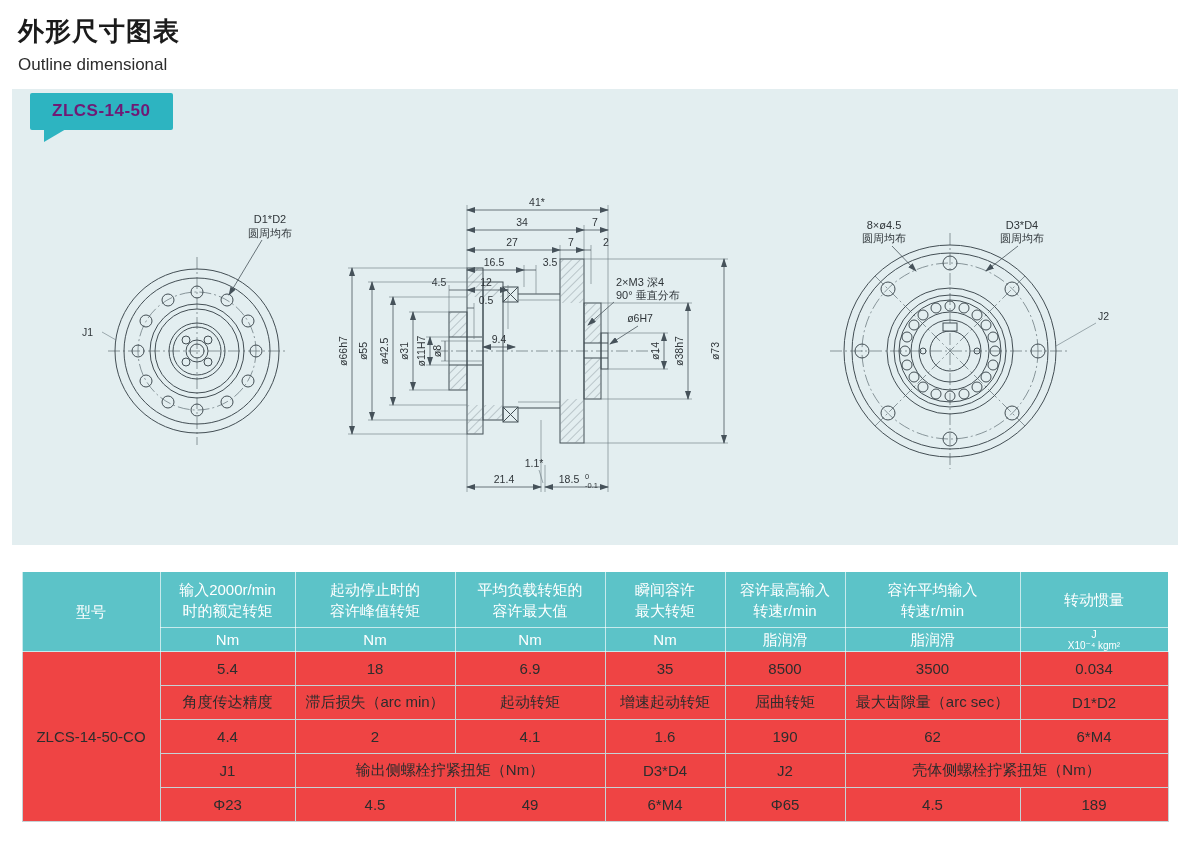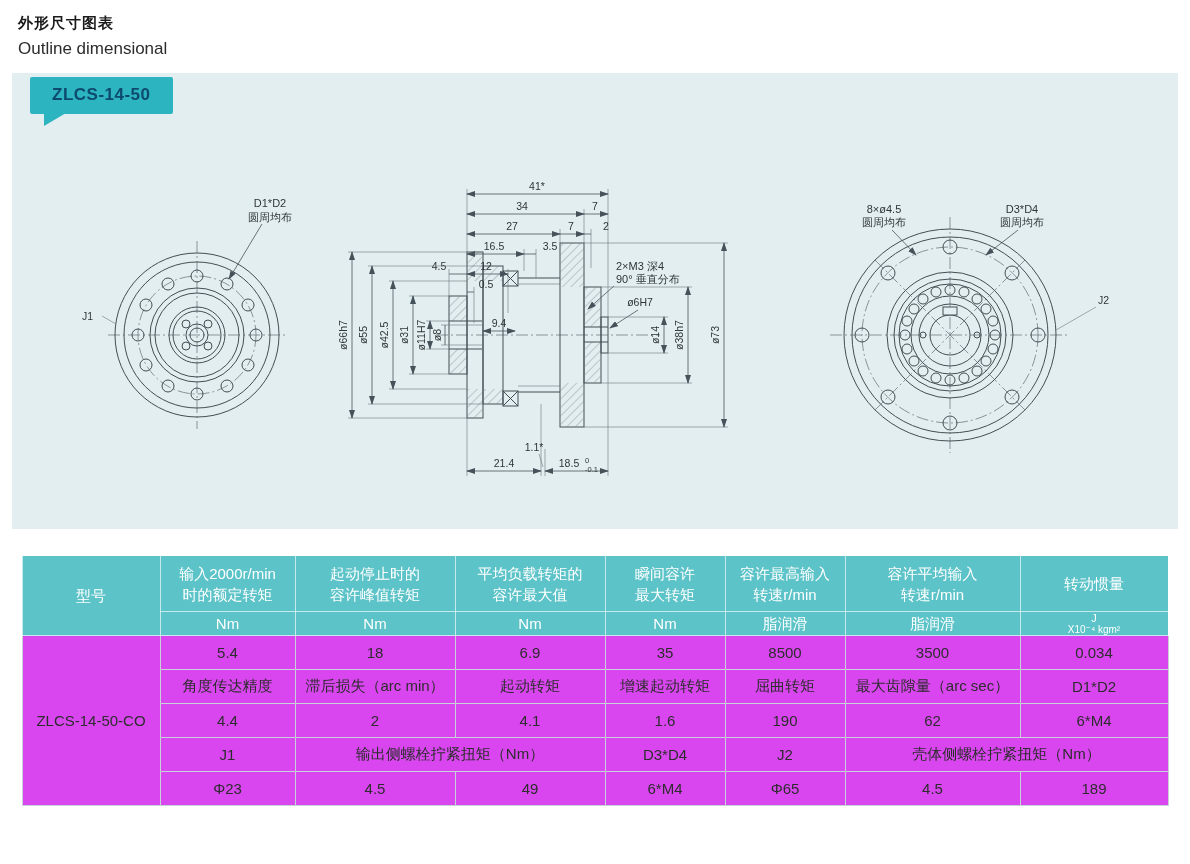--- a/index.html
+++ b/index.html
@@ -1,40 +1,40 @@
 <!DOCTYPE html>
 <html><head>
 <meta charset="utf-8">
 <style>
   * { margin:0; padding:0; box-sizing:border-box; }
   html,body { width:1190px; height:864px; background:#ffffff; overflow:hidden;
     font-family:"Liberation Sans","DejaVu Sans",sans-serif; }
   .titles { padding:14px 0 0 18px; }
-  .title-cn { font-size:15px; font-weight:bold; color:#1b1b1b; letter-spacing:1px; }
+  .title-cn { font-size:26px; font-weight:bold; color:#1b1b1b; letter-spacing:1px; }
   .title-en { font-size:17px; color:#2c2c2c; margin-top:6px; }
   .panel { position:relative; margin:14px 12px 0 12px; height:456px; background:#e3eef0; }
-  .badge { position:absolute; left:18px; top:4px; z-index:3; background:#2db4c1; color:#0c4a6e;
+  .badge { position:absolute; left:18px; top:4px; z-index:3; background:#2db4c1; color:#701a75;
     font-size:17px; font-weight:bold; padding:8px 22px 9px 22px; border-radius:2px; letter-spacing:.5px; }
   .badge:after { content:""; position:absolute; left:14px; bottom:-12px; width:0; height:0;
     border-top:13px solid #2db4c1; border-right:22px solid transparent; }
   svg { display:block; }
   svg text { font-family:"Liberation Sans","DejaVu Sans",sans-serif; font-size:10.5px; fill:#2f3539; }
   svg text.cjk { font-size:11px; }
   svg text.tol { font-size:7.5px; }
   .s  { stroke:#434e54; stroke-width:1; fill:none; }
   .t  { stroke:#68777d; stroke-width:.6; fill:none; }
   .cl { stroke:#5f6d73; stroke-width:.7; fill:none; stroke-dasharray:12 3 2 3; }
   .dm { stroke:#49545a; stroke-width:.8; fill:none; }
   .hx { fill:url(#h); stroke:none; }
   .dim-table { width:1146px; margin:26px auto 0 auto; border-collapse:collapse; table-layout:fixed; }
   .dim-table th { background:#5cc3c8; color:#ffffff; font-weight:normal; font-size:15px;
     border:1px solid rgba(255,255,255,.65); text-align:center; vertical-align:middle; line-height:1.4; }
   .dim-table tr.hrow1 th { height:56px; }
   .dim-table tr.hrow2 th { height:24px;text-align:center; }
-  .dim-table td { background:#d946ef; color:#2d2d2d; font-size:15px; height:34px;
+  .dim-table td { background:#ef4444; color:#2d2d2d; font-size:15px; height:34px;
     border:1px solid #c6d2d5; text-align:center; vertical-align:middle; }
   .dim-table { border:1px solid #a9bcc0; }
   .u-j { font-size:11px; line-height:1; }
   .u-unit { font-size:10px; line-height:1.1; }
 </style>
 </head>
 <body>
 
 <div class="titles">
   <div class="title-cn">外形尺寸图表</div>

